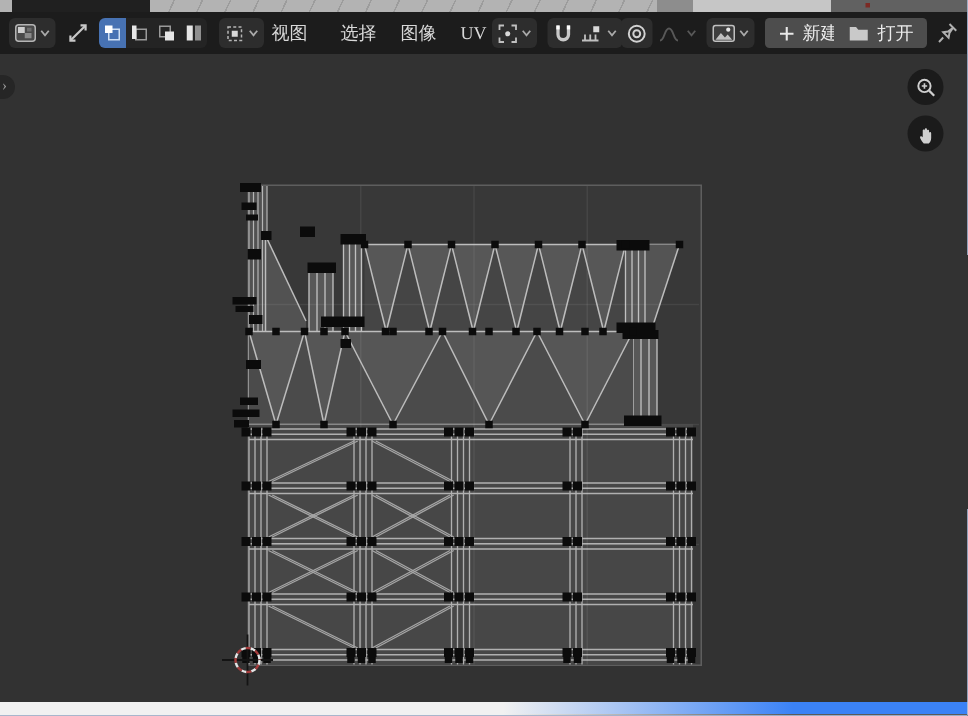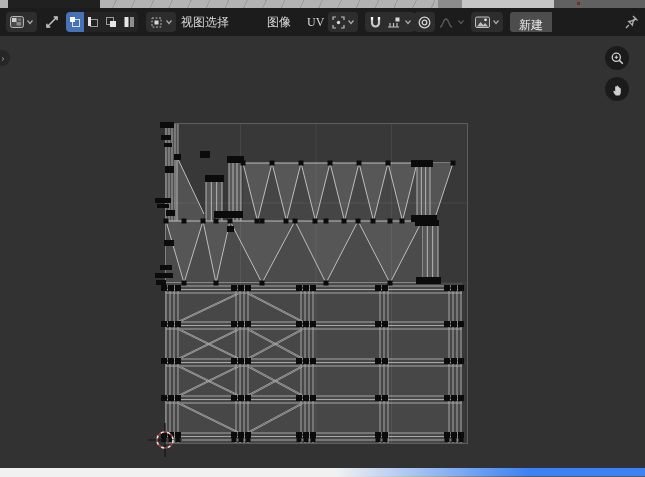--- a/index.html
+++ b/index.html
@@ -16,21 +16,21 @@
   .sliver .dotred{position:absolute;left:577px;top:2px;width:3px;height:3px;background:#7c2a24;}
   
   .header{position:absolute;top:8px;left:0;width:645px;height:28px;background:#1c1c1c;}
   .hitem{position:absolute;top:4px;height:20px;display:flex;align-items:center;}
   .hbtn{background:#2d2d2d;border-radius:4px;padding:0 3px;gap:1px;}
   .seg{background:#242424;border-radius:4px;overflow:hidden;padding:0;}
   .seg .m{width:18px;height:20px;display:flex;align-items:center;justify-content:center;}
   .seg .m.active{background:#4772b3;}
   .menu{color:#d8d8d8;font-size:12px;line-height:20px;padding:0 2px;cursor:default;}
   .pushbtn{background:#4d4d4d;color:#ececec;font-size:12px;display:flex;align-items:center;
-           gap:5px;padding:0 9px;height:20px;flex-direction:column;}
+           gap:5px;padding:0 9px;height:20px;}
   .pushbtn.left{border-radius:3px 0 0 3px;}
   .pushbtn.right{border-radius:0 3px 3px 0;}
   .disabled-ico{opacity:.55;}
   
   .canvas{position:absolute;top:36px;left:0;width:645px;height:432px;background:#323232;}
   .gizmo{position:absolute;width:24px;height:24px;border-radius:50%;
          background:rgba(22,22,22,.82);display:flex;align-items:center;justify-content:center;}
   .gz-zoom{left:605px;top:10px;}
   .gz-pan{left:605px;top:41px;}
   .expander{position:absolute;left:-4px;top:14px;width:14px;height:16px;border-radius:0 8px 8px 0;
@@ -107,21 +107,21 @@
       <svg width="15" height="15" viewBox="0 0 15 15">
         <rect x="3" y="3" width="9" height="9" fill="none" stroke="#b5b5b5" stroke-dasharray="2 1.5"></rect>
         <rect x="5.5" y="5.5" width="4" height="4" fill="#d8d8d8"></rect>
       </svg>
       <svg width="8" height="6" viewBox="0 0 8 6">
         <path d="M1.5 1.5l2.5 3 2.5-3" fill="none" stroke="#aaaaaa" stroke-width="1.2"></path>
       </svg>
     </div>
 
     <div class="hitem menu" style="left:179px;">视图</div>
-    <div class="hitem menu" style="left:203px;">选择</div>
+    <div class="hitem menu" style="left:225px;">选择</div>
     <div class="hitem menu" style="left:265px;">图像</div>
     <div class="hitem menu" style="left:305px;">UV</div>
 
     <div class="hitem hbtn" style="left:328px;">
       <svg width="15" height="15" viewBox="0 0 15 15">
         <path d="M2 5V2h3M10 2h3v3M13 10v3h-3M5 13H2v-3" fill="none" stroke="#c0c0c0" stroke-width="1.2"></path>
         <circle cx="7.5" cy="7.5" r="1.7" fill="#d8d8d8"></circle>
       </svg>
       <svg width="8" height="6" viewBox="0 0 8 6">
         <path d="M1.5 1.5l2.5 3 2.5-3" fill="none" stroke="#aaaaaa" stroke-width="1.2"></path>
@@ -169,20 +169,26 @@
       </svg>
     </div>
 
     <div class="hitem pushbtn left" style="left:510px;">
       <svg width="11" height="11" viewBox="0 0 11 11">
         <path d="M5.5 1v9M1 5.5h9" stroke="#e8e8e8" stroke-width="1.4"></path>
       </svg>
       <span>新建</span>
     </div>
 
+    <div class="hitem pushbtn right" style="left:556px;">
+      <svg width="15" height="13" viewBox="0 0 15 13">
+        <path d="M1.5 2h4.2l1.5 1.8h6.3V11h-12z" fill="#c9c9c9"></path>
+      </svg>
+      <span>打开</span>
+    </div>
 
     <div class="hitem" style="left:624px;">
       <svg width="15" height="16" viewBox="0 0 15 16">
         <path d="M9 2l4.5 4.5M11.8 4.2L8 7l-3.2.5 3.6 3.6.6-3.2 2.6-3.7M4.8 11L2 14" fill="none" stroke="#b0b0b0" stroke-width="1.3"></path>
       </svg>
     </div>
   </div>
 
   <div class="canvas">
     <svg id="uvsvg" width="645" height="432">

